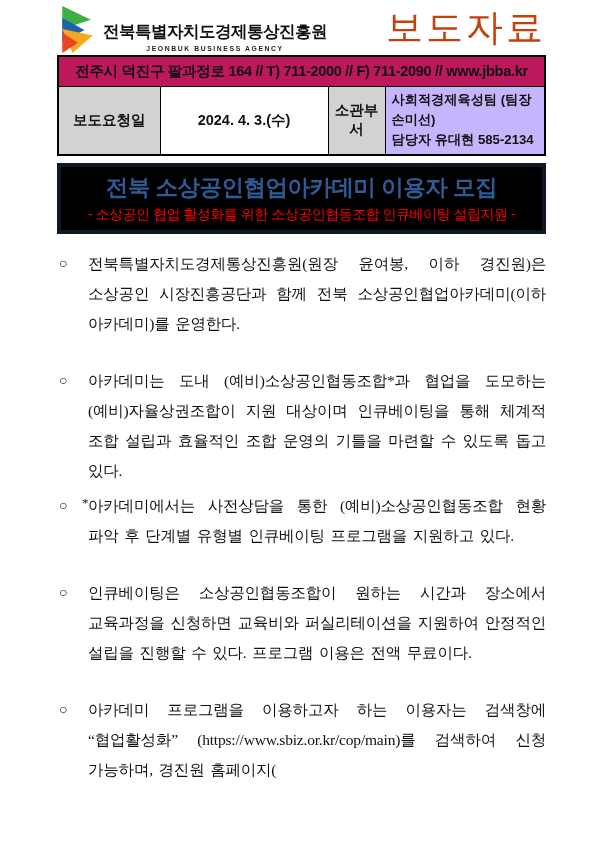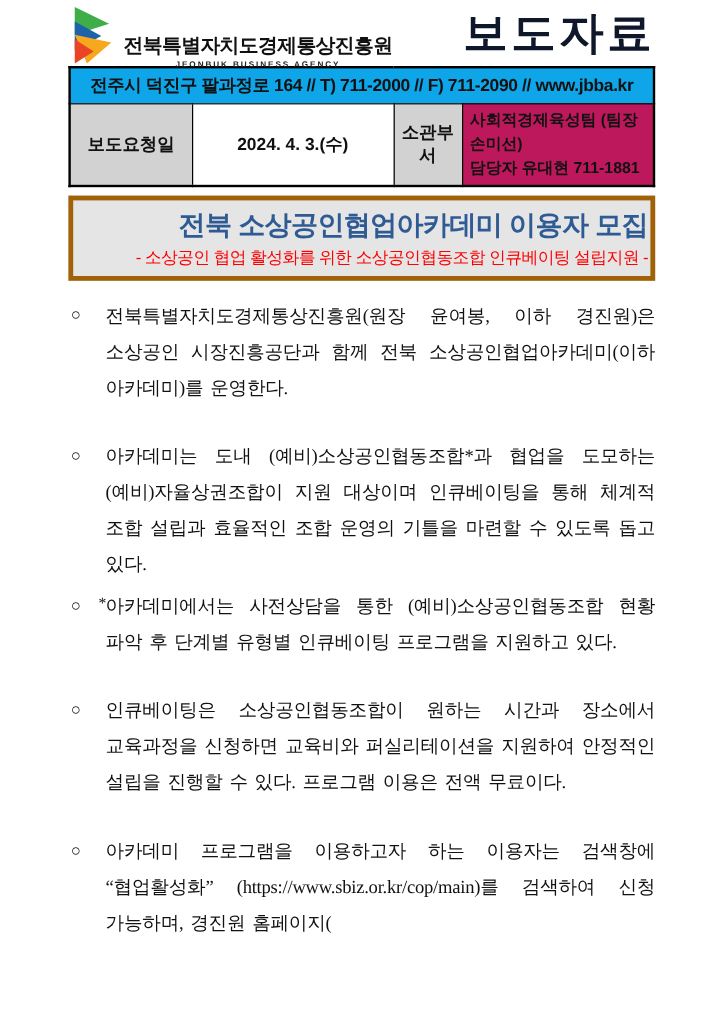--- a/index.html
+++ b/index.html
@@ -8,38 +8,38 @@
     width: 600px; height: 849px;
     font-family: "Liberation Sans", sans-serif;
     color: #111111;
     position: relative;
     overflow: hidden;
   }
   .page { position: absolute; left: 57px; top: 0; width: 489px; }
 
   
   .header { display: flex; justify-content: space-between; align-items: flex-start; padding-top: 5px; height: 52px; }
-  .logo { display: flex; align-items: flex-end; gap: 4px; }
+  .logo { display: flex; align-items: center; gap: 4px; }
   .logo-icon { width: 42px; height: 48px; flex: 0 0 auto; }
   .logo-text { padding-top: 10px; }
   .logo-kr { font-size: 16.5px; font-weight: 700; letter-spacing: -0.5px; color: #111; }
   .logo-en { font-size: 6.8px; font-weight: 700; letter-spacing: 1.6px; color: #222; text-align: center; margin-top: 2px; }
-  .doc-type { font-size: 37px; font-weight: 700; letter-spacing: 3px; color: #0f172a; line-height: 1; padding-top: 4px; }
+  .doc-type { font-size: 37px; font-weight: 400; letter-spacing: 3px; color: #c2410c; line-height: 1; padding-top: 4px; }
 
   
   table.info { width: 100%; border-collapse: collapse; border: 2.5px solid #000; margin-top: 3px; }
   table.info td { border: 1.5px solid #000; font-weight: 700; vertical-align: middle; }
-  td.addr { background: #0ea5e9; text-align: center; font-size: 14.5px; height: 30px; letter-spacing: -0.3px; }
+  td.addr { background: #be185d; text-align: center; font-size: 14.5px; height: 30px; letter-spacing: -0.3px; }
   td.lbl  { background: #d2d2d2; text-align: center; font-size: 14.5px; }
   td.val  { background: #ffffff; text-align: center; font-size: 14.5px; }
-  td.dept { background: #be185d; text-align: left; font-size: 13.2px; padding: 3px 6px; line-height: 1.55; }
+  td.dept { background: #c4b5fd; text-align: left; font-size: 13.2px; padding: 3px 6px; line-height: 1.55; }
   tr.row2 td { height: 37px; }
 
   
-  .title-box { border: 4px solid #a16207; margin-top: 7px; padding: 7px 2px 6px 2px; text-align: right; background: #e5e5e5; }
+  .title-box { border: 4px solid #0f172a; margin-top: 7px; padding: 7px 2px 6px 2px; text-align: center; background: #000000; }
   .title-main { color: #2f5b94; font-size: 22.5px; font-weight: 800; letter-spacing: -0.5px; line-height: 1.25; }
   .title-sub  { color: #ff0000; font-size: 14px; font-weight: 400; letter-spacing: -0.5px; margin-top: 4px; }
 
   
   .body-text { font-family: "Liberation Serif", "DejaVu Serif", serif; margin-top: 15px; }
   .para {
     position: relative;
     padding-left: 31px;
     font-size: 15.5px;
     line-height: 30px;
@@ -90,21 +90,21 @@
     <tbody>
         <tr>
       <td class="addr" colspan="4">전주시 덕진구 팔과정로 164 // T) 711-2000 // F) 711-2090 //  www.jbba.kr</td>
     </tr>
     <tr class="row2">
       <td class="lbl" style="width:102px">보도요청일</td>
       <td class="val" style="width:168px">2024. 4. 3.(수)</td>
       <td class="lbl" style="width:57px">소관부서</td>
       <td class="dept">
         <div>사회적경제육성팀 (팀장 손미선)</div>
-        <div>담당자 유대현  711-1881</div>
+        <div>담당자 유대현  585-2134</div>
       </td>
     </tr>
   </tbody>
     </table>
 
   <div class="title-box">
     <div class="title-main">전북 소상공인협업아카데미 이용자 모집</div>
     <div class="title-sub">- 소상공인 협업 활성화를 위한 소상공인협동조합 인큐베이팅 설립지원 -</div>
   </div>
 

